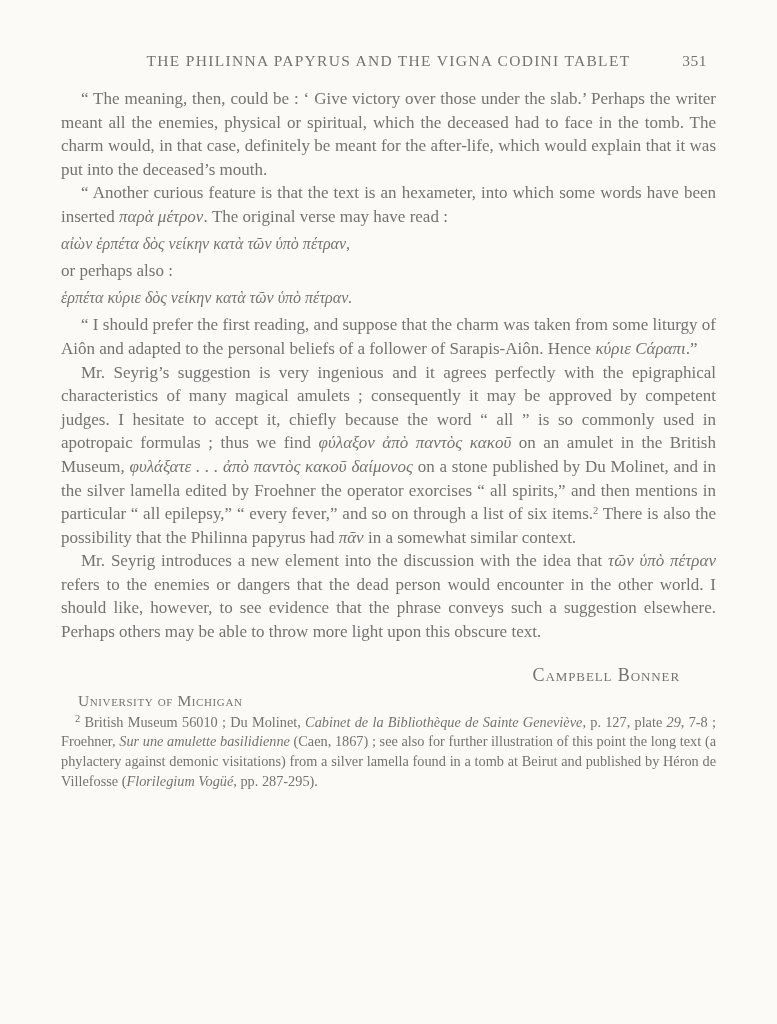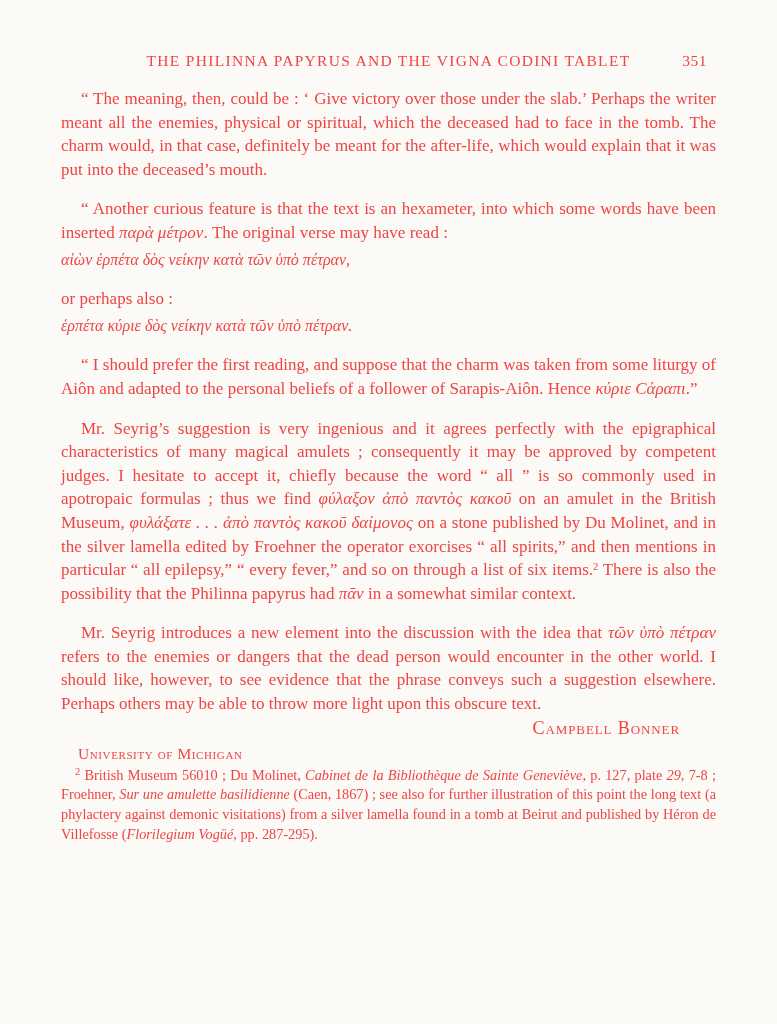--- a/index.html
+++ b/index.html
@@ -2,21 +2,21 @@
 <html><head>
 <meta charset="utf-8">
 <style>
   * { margin: 0; padding: 0; box-sizing: border-box; }
   html, body { background: #fbfaf6; }
   .page {
     width: 777px;
     height: 1024px;
     margin: 0 auto;
     background: #fbfaf6;
-    color: #ef4444;
+    color: #737373;
     font-family: "Liberation Serif", "DejaVu Serif", serif;
     padding: 52px 61px 0 61px;
     position: relative;
     overflow: hidden;
   }
   .page-header {
     position: relative;
     text-align: center;
     font-size: 15.5px;
     letter-spacing: 1.3px;
@@ -27,34 +27,34 @@
   .page-number {
     position: absolute;
     right: 9px;
     top: 0;
     letter-spacing: 0.5px;
   }
   .page-body {
     font-size: 17px;
     line-height: 23.6px;
   }
-  .para { text-align: justify; margin-top: 16px; }
+  .para { text-align: justify; }
   .para.indent { text-indent: 20px; }
   .greek-line { text-align: left; margin: 3px 0 4px 0; }
   .greek-line .greek { font-size: 16px; }
   .greek { font-style: italic; font-family: Liberation Serif, serif; }
   .italic { font-style: italic; }
   .sup { font-size: 10.5px; vertical-align: 5px; line-height: 0; }
   .signature {
     text-align: right;
     padding-right: 36px;
     font-variant: small-caps;
     letter-spacing: 0.9px;
     font-size: 18px;
-    margin-top: 1px;
+    margin-top: 20px;
   }
   .affiliation {
     font-variant: small-caps;
     letter-spacing: 0.6px;
     font-size: 15.5px;
     margin-left: 17px;
     margin-top: 2px;
   }
   .footnote {
     font-size: 14.3px;

